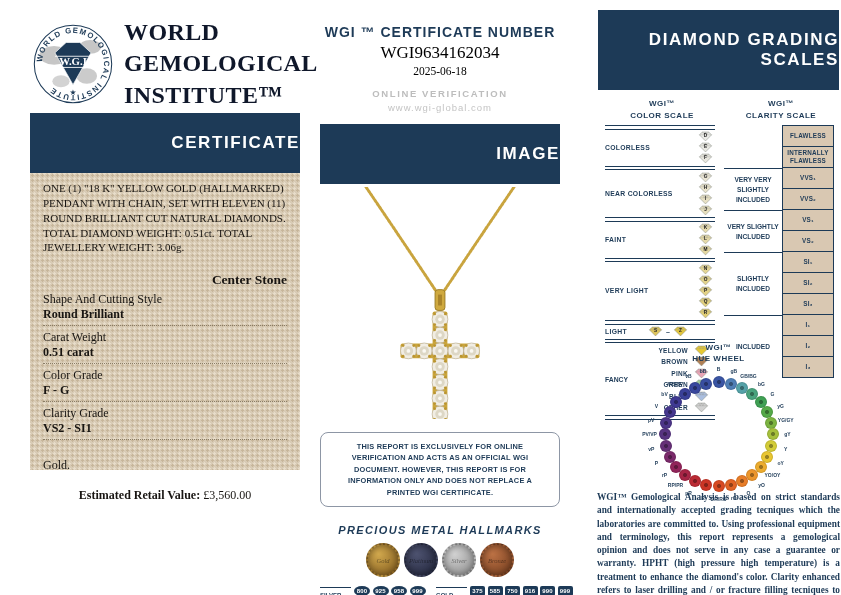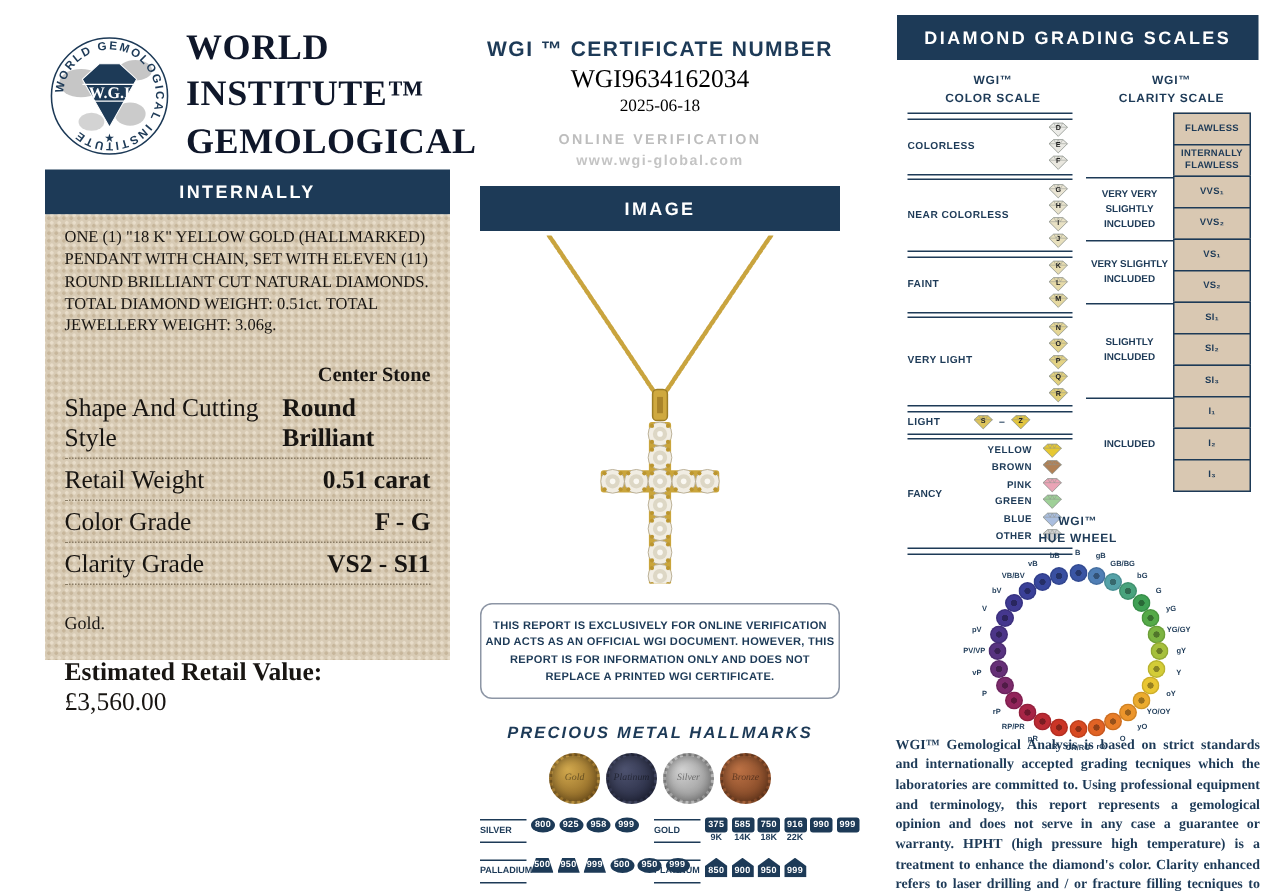--- a/index.html
+++ b/index.html
@@ -1,51 +1,51 @@
 <!DOCTYPE html>
 <html><head>
 <meta charset="utf-8">
 <style>
   html,body{margin:0;padding:0;background:#fff;}
   .page{position:relative;width:841px;height:595px;background:#fff;overflow:hidden;
         font-family:"Liberation Sans",sans-serif;color:#1d3a57;}
-  .bar{background:#1d3a57;color:#fff;font-weight:bold;font-size:12px;letter-spacing:1.6px;
-       text-align:center;padding:8px 0;}
+  .bar{background:#1d3a57;color:#fff;font-weight:bold;font-size:17px;letter-spacing:1.6px;
+       text-align:right;padding:20px 0;}
   
   .col-left{position:absolute;left:30px;top:20px;width:270px;}
   .brand{display:flex;align-items:center;gap:8px;height:88px;}
   .logo{width:86px;height:86px;flex:0 0 auto;}
   .brand-name{font-family:"Liberation Serif",serif;font-weight:bold;font-size:24px;
               line-height:1.32;color:#0f172a;letter-spacing:.4px;}
   .bar-desc{margin-top:5px;}
   .beige{margin-top:0;background-color:#d8cbb5;
          background-image:radial-gradient(#c7b69b 1px,transparent 1.2px),
                           radial-gradient(#e8ddca 1px,transparent 1.2px);
          background-size:5px 5px;background-position:0 0,2px 3px;
          height:297px;padding:8px 13px;box-sizing:border-box;
          font-family:"Liberation Serif",serif;color:#181512;}
   .desc{font-size:11px;line-height:1.35;margin:0;}
   .cs-title{font-size:13.5px;font-weight:bold;margin:17px 0 0;text-align:right;}
-  .cs-row{display:flex;justify-content:space-between;font-size:17px;
-          padding:4px 0 3px;border-bottom:1.5px dotted #8a7d66;}
+  .cs-row{display:flex;justify-content:space-between;font-size:12px;
+          padding:4px 0 3px;border-bottom:1.5px dotted #8a7d66;flex-direction:column;}
   .cs-row .v{font-weight:bold;}
   .comments{margin-top:17px;font-size:12px;line-height:1.35;}
   .comments .b{font-weight:bold;font-size:12.5px;}
-  .retail{margin-top:15px;font-size:17px;}
+  .retail{margin-top:15px;font-size:12px;text-align:center;}
   .retail .b{font-weight:bold;}
   
   .col-mid{position:absolute;left:320px;top:24px;width:240px;text-align:center;}
   .cert-label{font-size:14px;font-weight:bold;letter-spacing:1px;color:#1d3a57;}
   .cert-num{font-family:"Liberation Serif",serif;font-size:17px;color:#000;margin-top:3px;}
   .cert-date{font-family:"Liberation Serif",serif;font-size:11.5px;color:#000;margin-top:2px;}
   .verif{color:#bdbdbd;font-weight:bold;letter-spacing:1.6px;font-size:9.5px;margin-top:11px;}
-  .site{color:#c4c4c4;font-weight:bold;font-size:9.5px;letter-spacing:1px;margin-top:3px;}
+  .site{color:#c4c4c4;font-weight:normal;font-size:9.5px;letter-spacing:1px;margin-top:3px;}
   .bar-image{margin-top:11px;}
   .pendant{width:212px;height:232px;margin:3px auto 0;display:block;}
-  .disclaimer{margin-top:13px;border:1.5px solid #8d96a5;border-radius:8px;padding:8px 0;
+  .disclaimer{margin-top:13px;border:1.5px solid #8d96a5;border-radius:8px;padding:8px 12px;
               font-size:7.4px;font-weight:bold;color:#1d3a57;line-height:1.55;letter-spacing:.2px;}
   .hm-title{margin-top:17px;font-size:11px;font-weight:bold;letter-spacing:1.4px;color:#1d3a57;font-style:italic;}
   .medals{display:flex;justify-content:center;gap:4px;margin-top:7px;}
   .medal{width:34px;height:34px;border-radius:50%;display:flex;align-items:center;justify-content:center;
          font-family:"Liberation Serif",serif;font-style:italic;font-size:6.5px;color:rgba(0,0,0,.45);
          border:2px dotted rgba(0,0,0,.25);box-sizing:border-box;box-shadow:inset 0 0 7px rgba(0,0,0,.35);}
   .stamps{display:grid;grid-template-columns:116px 124px;margin-top:9px;row-gap:9px;text-align:left;}
   .srow{display:flex;align-items:flex-start;gap:3px;}
   .metal-label{width:31px;flex:0 0 auto;font-size:6px;font-weight:bold;color:#1d3a57;
                border-top:1px solid #1d3a57;border-bottom:1px solid #1d3a57;padding:4px 0;margin-top:1px;}
@@ -115,35 +115,35 @@
           <textPath href="#ringp" startOffset="2">WORLD GEMOLOGICAL INSTITUTE</textPath>
         </text>
         <polygon points="29,37 42,25 58,25 71,37 50,74" fill="#1d3a57" stroke="#fff" stroke-width="0.8"></polygon>
         <line x1="29" y1="41" x2="71" y2="41" stroke="#fff" stroke-width="1"></line>
         <line x1="31" y1="54" x2="69" y2="54" stroke="#fff" stroke-width="1"></line>
         <text x="50" y="51.5" text-anchor="middle" font-size="12.5" font-weight="bold" fill="#fff" font-family="Liberation Serif,serif">W.G.I</text>
         <text x="50" y="86" text-anchor="middle" font-size="9" fill="#1d3a57">★</text>
       </svg>
       <div class="brand-name">
         <div>WORLD</div>
+        <div>GEMOLOGICAL</div>
         <div>INSTITUTE™</div>
-        <div>GEMOLOGICAL</div>
       </div>
     </div>
-    <div class="bar bar-desc">INTERNALLY</div>
+    <div class="bar bar-desc">CERTIFICATE</div>
     <div class="beige">
       <p class="desc">ONE (1) "18 K" YELLOW GOLD (HALLMARKED) PENDANT WITH CHAIN, SET WITH ELEVEN (11) ROUND BRILLIANT CUT NATURAL DIAMONDS. TOTAL DIAMOND WEIGHT: 0.51ct. TOTAL JEWELLERY WEIGHT: 3.06g.</p>
       <div class="cs-title">Center Stone</div>
       <div id="cs-table">
           <div class="cs-row">
             <span class="l">Shape And Cutting Style</span>
             <span class="v">Round Brilliant</span>
           </div>
           <div class="cs-row">
-            <span class="l">Retail Weight</span>
+            <span class="l">Carat Weight</span>
             <span class="v">0.51 carat</span>
           </div>
           <div class="cs-row">
             <span class="l">Color Grade</span>
             <span class="v">F - G</span>
           </div>
           <div class="cs-row">
             <span class="l">Clarity Grade</span>
             <span class="v">VS2 - SI1</span>
           </div>

